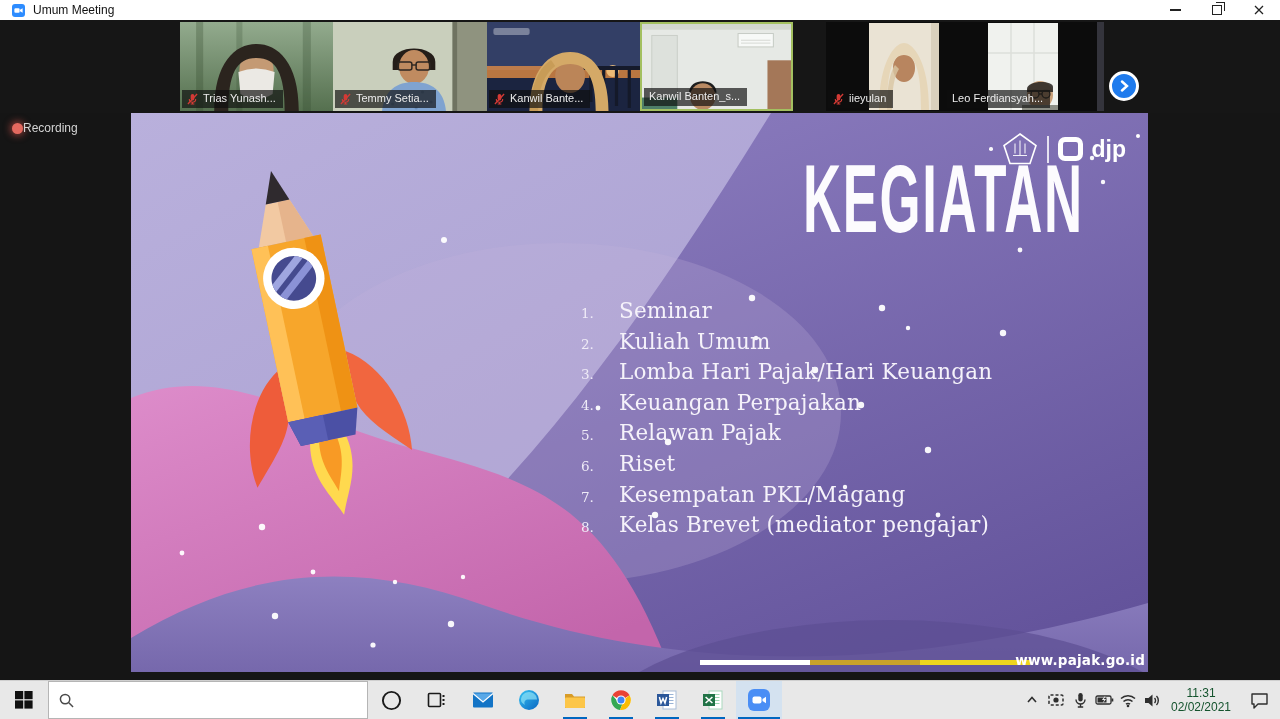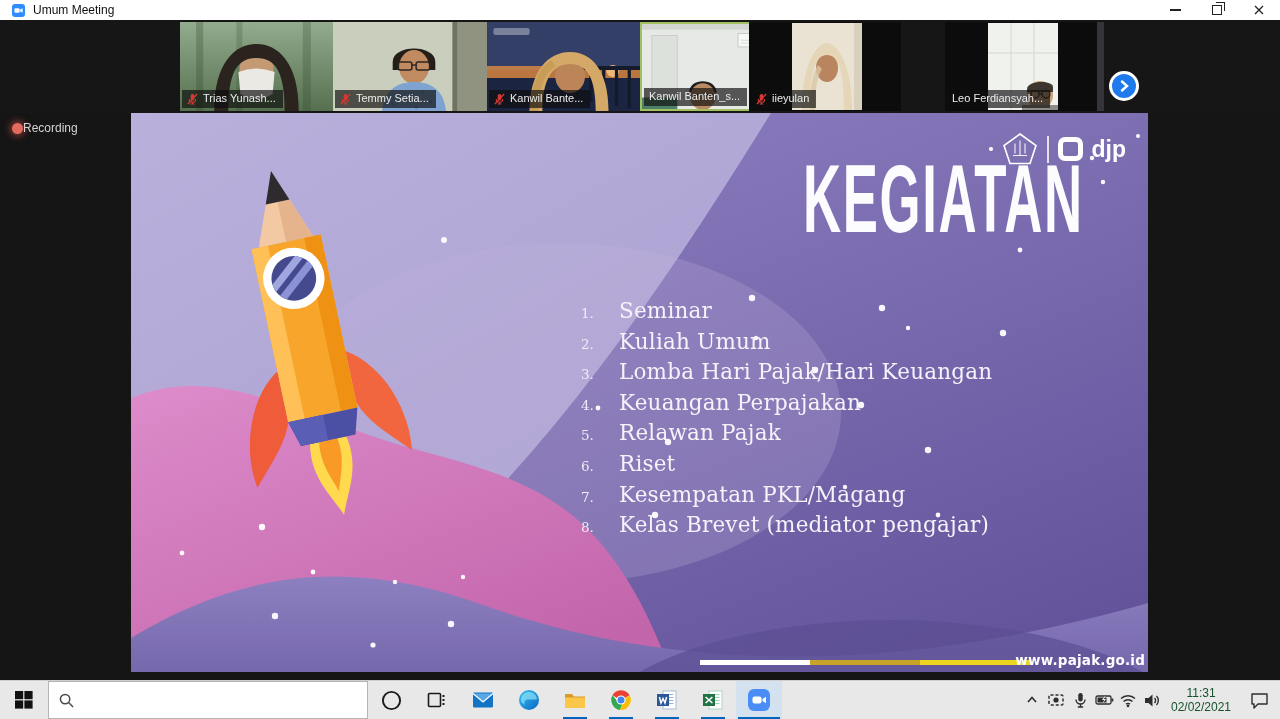--- a/index.html
+++ b/index.html
@@ -205,21 +205,21 @@
         <rect x="0" y="77" width="36" height="12" fill="#4e7f68"></rect>
         <path d="M48,72 C48,56 76,56 76,72 Z" fill="#1e1e1e"></path>
         <ellipse cx="62" cy="76" rx="13" ry="14" fill="#b98a63"></ellipse>
         <path d="M52,74 h8 M64,74 h8" stroke="#2c2620" stroke-width="1.6"></path>
       </svg>
       <div class="namebar">
         <span>Kanwil Banten_s...</span>
       </div>
     </div>
 
-    <div class="pcell" style="left:749px;width:152px;">
+    <div class="pcell" style="left:826px;width:152px;">
       <div class="pvideo" style="left:43px;">
         <svg viewBox="0 0 70 87" preserveAspectRatio="none">
           <rect width="70" height="87" fill="#eae3d4"></rect>
           <rect x="62" width="8" height="87" fill="#d9d0bd"></rect>
           <ellipse cx="35" cy="45" rx="11" ry="14" fill="#b8855f"></ellipse>
           <path d="M10,87 C10,38 26,20 35,20 C44,20 60,38 60,87 L52,87 C52,46 46,32 35,32 C24,32 18,46 18,87 Z" fill="#e6d6b8"></path>
           <path d="M18,87 C18,60 22,48 26,42 L30,46 C25,54 23,66 23,87 Z" fill="#d9c6a3" opacity=".8"></path>
         </svg>
       </div>
       <div class="namebar">

